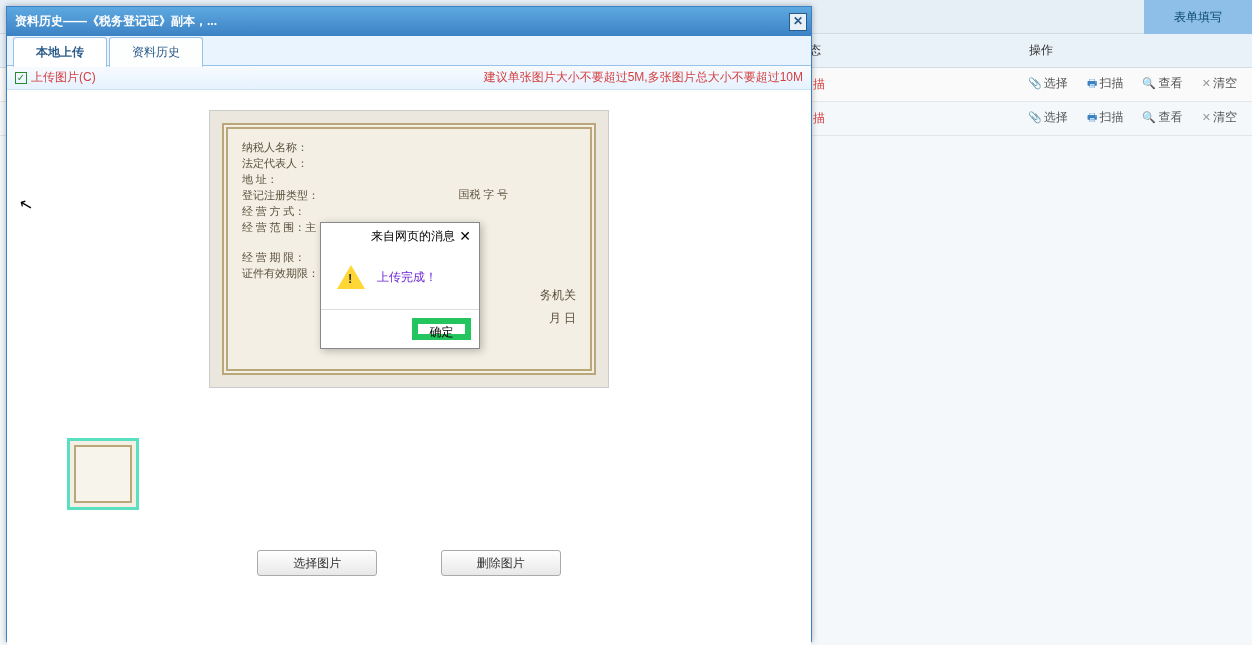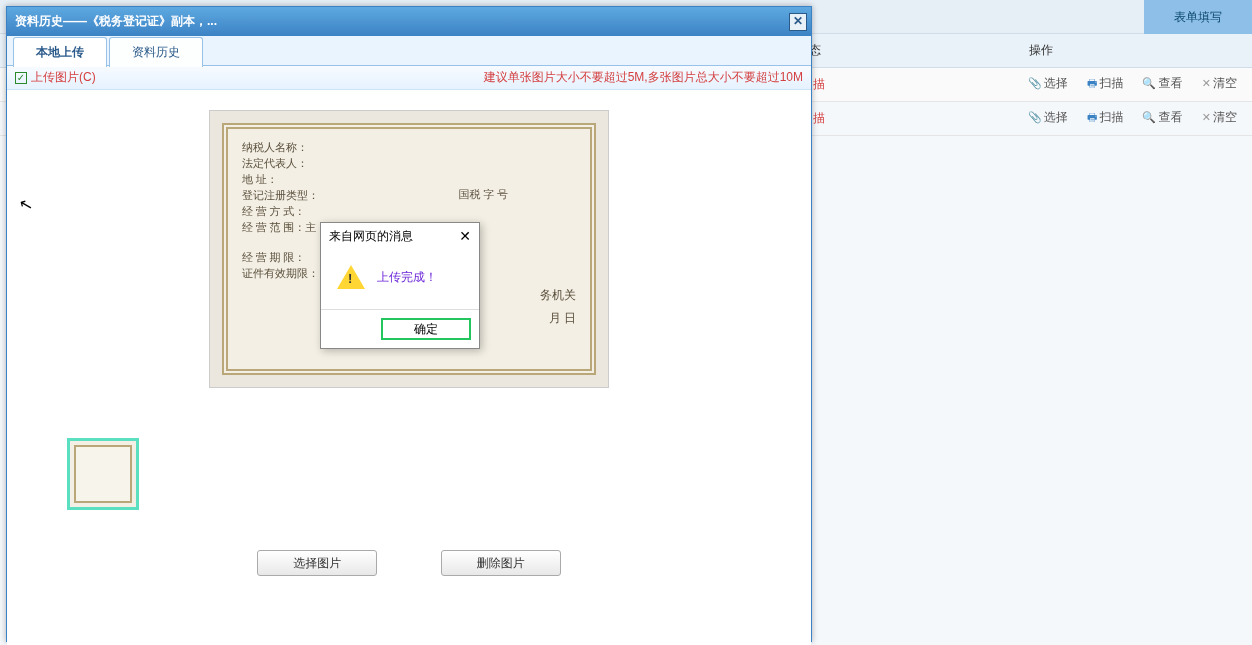--- a/index.html
+++ b/index.html
@@ -49,28 +49,28 @@
 
 .thumb { margin: 30px 0 0 60px; width: 72px; height: 72px; border: 3px solid #5ae0c0; background: #f3efe4; padding: 4px; }
 .thumb-inner { width: 100%; height: 100%; border: 2px double #b9a77a; background: #f7f4eb; }
 
 .action-btns { text-align: center; margin-top: 40px; }
 .btn { display: inline-block; width: 120px; height: 26px; line-height: 24px; border: 1px solid #aaa; background: linear-gradient(#fff,#e8e8e8); border-radius: 3px; margin: 0 30px; cursor: pointer; color: #333; }
 
 
 .alert { position: absolute; left: 320px; top: 222px; width: 160px; border: 1px solid #888; background: #fff; box-shadow: 2px 2px 8px rgba(0,0,0,0.25); }
 .alert-title { height: 26px; display: flex; align-items: center; padding: 0 8px; font-size: 12px; }
-.alert-title .t { flex: 1; }
+.alert-title .t { flex: 1; margin-left: 42px; }
 .alert-title .x { cursor: pointer; font-size: 14px; }
 .alert-body { padding: 16px 10px 20px; display: flex; align-items: center; }
 .alert-icon { width: 0; height: 0; border-left: 14px solid transparent; border-right: 14px solid transparent; border-bottom: 24px solid #ffd633; position: relative; margin-right: 12px; margin-left: 6px; }
 .alert-icon::after { content: "!"; position: absolute; left: -3px; top: 6px; font-weight: bold; color: #333; font-size: 13px; }
 .alert-msg { font-size: 12px; color: #6d28d9; }
 .alert-foot { border-top: 1px solid #ddd; padding: 8px; text-align: right; }
-.alert-ok { width: 90px; height: 22px; border: 2px solid #22c55e; background: #fff; cursor: pointer; font-size: 12px; }
+.alert-ok { width: 59px; height: 22px; border: 6px solid #22c55e; background: #fff; cursor: pointer; font-size: 12px; }
 
 .cursor { position: absolute; left: 19px; top: 195px; font-size: 16px; color: #000; transform: rotate(-15deg); }
 </style>
 </head>
 <body>
 
 <div class="bg-table">
   <div class="bg-header-row">
     <div class="col-form">表单填写</div>
   </div>

